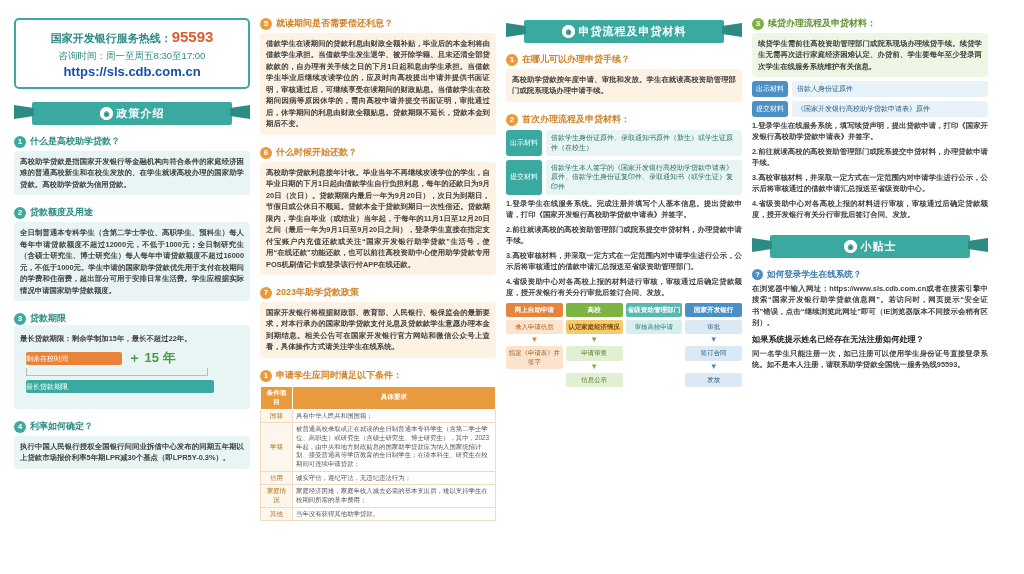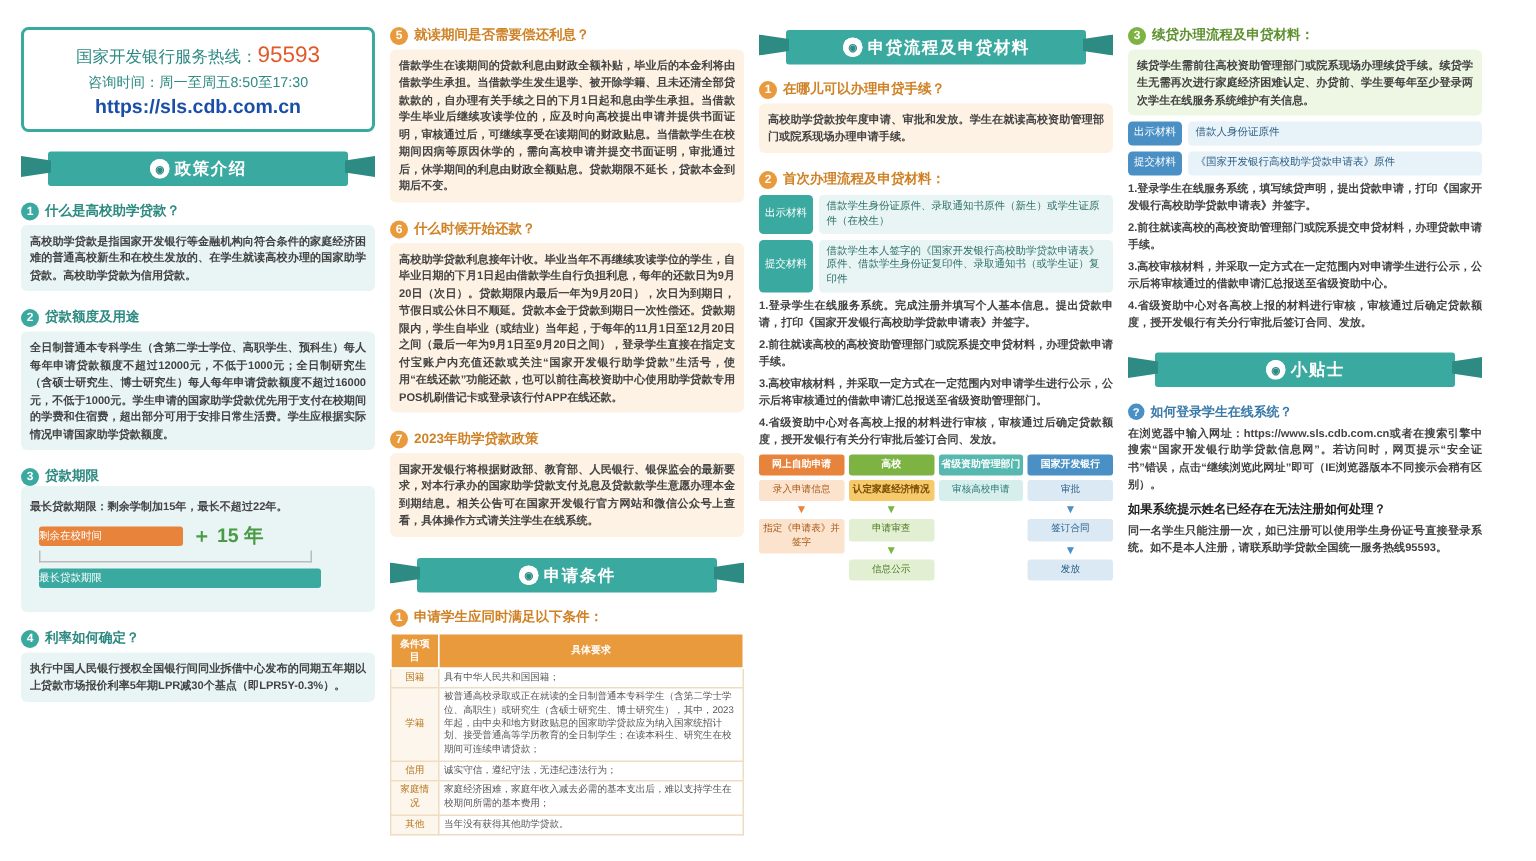--- a/index.html
+++ b/index.html
@@ -50,21 +50,21 @@
   .box { border-radius:4px; padding:5px 6px; }
   .box.teal{background:#e8f5f4}
   .box.orange{background:#fdf2e3}
   .box.green{background:#eef6e4}
 
   
   .hotline {
     border:2px solid #3aa9a0; border-radius:5px; background:#fff;
     padding:8px 6px; text-align:center; margin-bottom:4px;
   }
-  .hotline .l1 { font-size:11px; color:#2e8b83; font-weight:normal; }
+  .hotline .l1 { font-size:11px; color:#2e8b83; font-weight:bold; }
   .hotline .l1 .big { color:#e05a2b; font-size:15px; }
   .hotline .l2 { font-size:9.5px; color:#2e8b83; margin-top:4px; }
   .hotline .l3 { font-size:9.5px; color:#2e8b83; margin-top:5px; font-weight:bold;}
   .hotline .url { font-size:13px; color:#1a4ea8; font-weight:bold; margin-top:1px; }
 
   
   .termwrap { margin-top:5px; position:relative; height:54px; }
   .bar {
     position:absolute; height:13px; border-radius:2px; color:#fff;
     font-size:7px; line-height:13px; 
@@ -115,21 +115,21 @@
 <body>
 
 <div class="page">
 
   <div class="col">
 
     <div class="hotline">
       <div class="l1">
         <span>国家开发银行服务热线：</span><span class="big">95593</span>
       </div>
-      <div class="l2">咨询时间：周一至周五8:50至17:30</div>
+      <div class="l2">咨询时间：周一至周五8:30至17:00</div>
       <div class="url">https://sls.cdb.com.cn</div>
     </div>
 
     <div class="ribbon c-teal">
       <svg class="tail-l" viewBox="0 0 20 14">
           <polygon points="0,0 20,3 20,11 0,14" fill="#2e8b83"></polygon>
         </svg>
       <svg class="tail-r" viewBox="0 0 20 14">
           <polygon points="20,0 0,3 0,11 20,14" fill="#2e8b83"></polygon>
         </svg>
@@ -203,36 +203,20 @@
     </div>
 
     <div class="item">
       <div class="item-head">
         <span class="num n-orange">7</span>
         <span class="item-title t-orange">2023年助学贷款政策</span>
       </div>
       <div class="box orange body-text">国家开发银行将根据财政部、教育部、人民银行、银保监会的最新要求，对本行承办的国家助学贷款支付兑息及贷款款学生意愿办理本金到期结息。相关公告可在国家开发银行官方网站和微信公众号上查看，具体操作方式请关注学生在线系统。</div>
     </div>
 
-    <div class="ribbon c-teal">
-      <svg class="tail-l" viewBox="0 0 20 14">
-          <polygon points="0,0 20,3 20,11 0,14" fill="#2e8b83"></polygon>
-        </svg>
-      <svg class="tail-r" viewBox="0 0 20 14">
-          <polygon points="20,0 0,3 0,11 20,14" fill="#2e8b83"></polygon>
-        </svg>
-      <span class="rb-bar"></span>
-      <span class="rb-ic">
-          <svg viewBox="0 0 13 13" width="13" height="13">
-            <circle cx="6.5" cy="6.5" r="6.5" fill="#fff"></circle>
-            <text x="6.5" y="9.3" font-size="7" text-anchor="middle" fill="#2e8b83">◉</text>
-          </svg>
-        </span>
-      <span class="rb-txt">申请条件</span>
-    </div>
 
     <div class="item">
       <div class="item-head">
         <span class="num n-orange">1</span>
         <span class="item-title t-orange">申请学生应同时满足以下条件：</span>
       </div>
       <table class="tbl">
         <thead>
           <tr>
             <th>条件项目</th>

